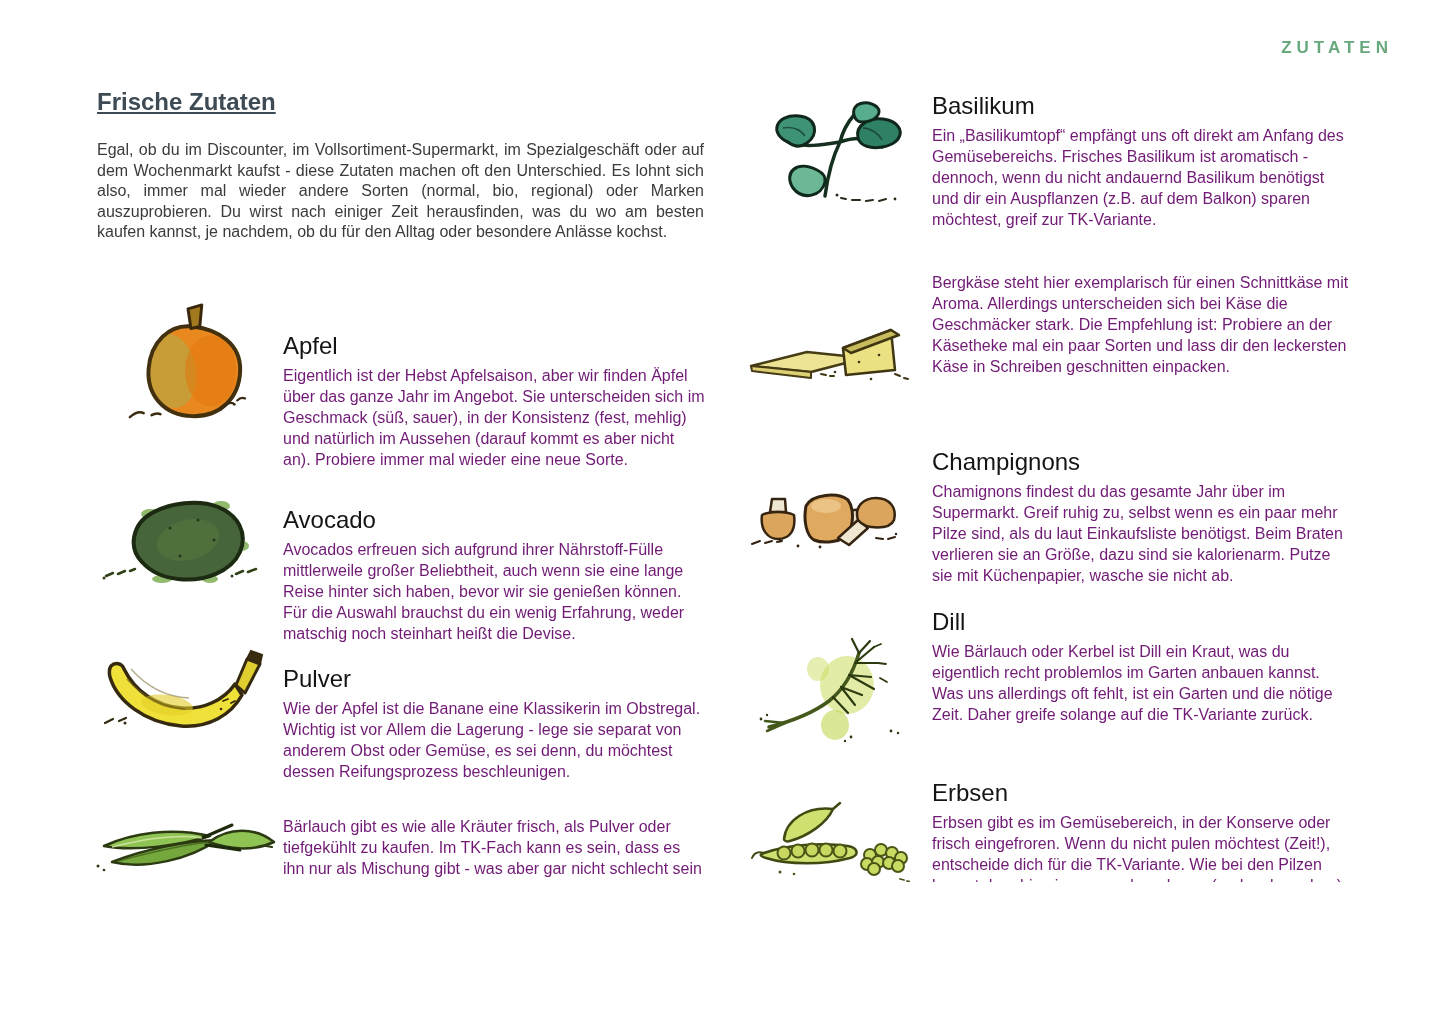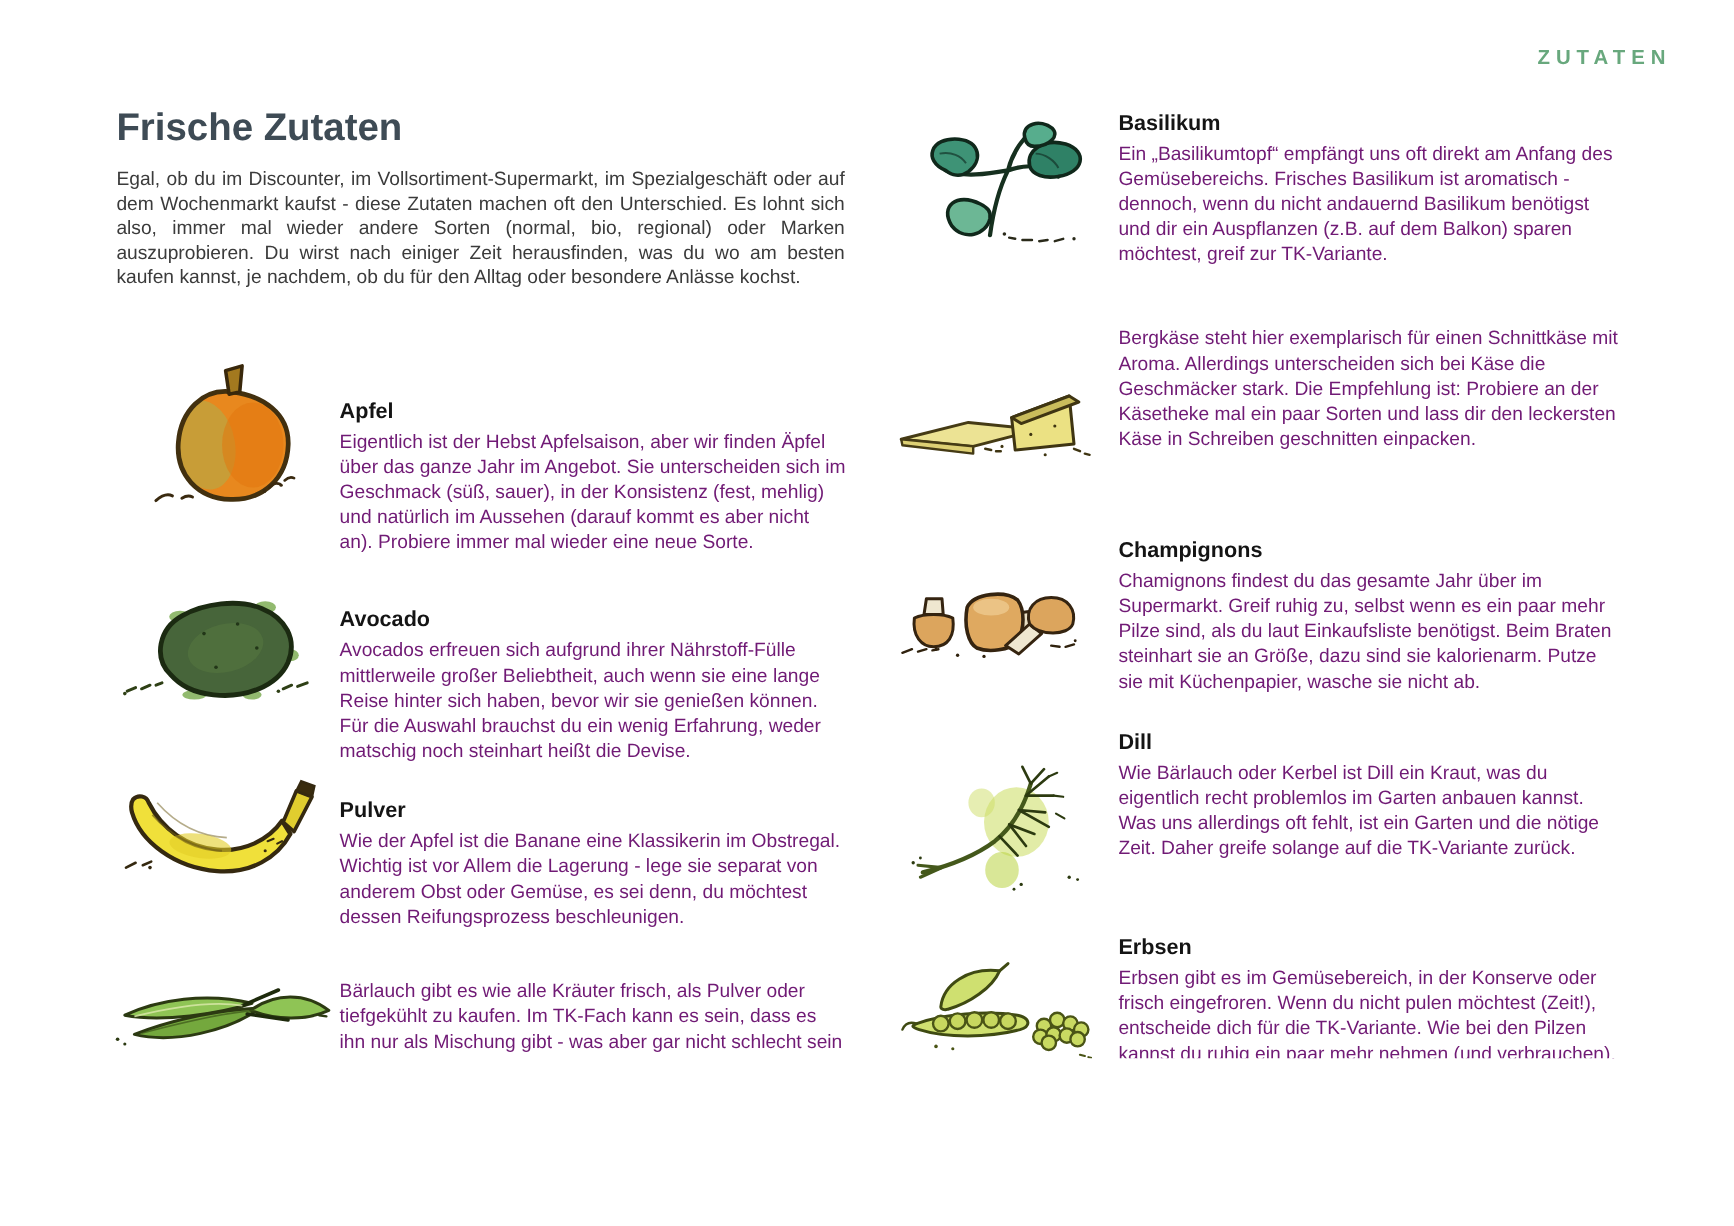--- a/index.html
+++ b/index.html
@@ -6,28 +6,28 @@
   .page {
     position:relative; width:1445px; height:882px; background:#ffffff;
     font-family:"Liberation Sans", sans-serif; overflow:hidden;
   }
   .kicker {
     position:absolute; top:38px; right:52px;
     font-size:17px; font-weight:700; letter-spacing:5px; color:#68a87d;
   }
   .title {
     position:absolute; left:97px; top:88px; margin:0;
-    font-size:32px; font-weight:700; color:#3e4b55;
+    font-size:24px; font-weight:700; color:#3e4b55;text-decoration:underline;
   }
   .intro {
     position:absolute; left:97px; top:140px; width:607px; margin:0;
     font-size:16px; line-height:20.6px; color:#3b3b3b; text-align:justify;
   }
   .entry { position:absolute; }
-  .entry h2 { margin:0 0 5px 0; font-size:18px; font-weight:700; color:#141414; }
+  .entry h2 { margin:0 0 5px 0; font-size:24px; font-weight:400; color:#141414; }
   .entry p  { margin:0; font-size:16px; line-height:21px; color:#701a75; }
   .col-left  { left:283px; width:422px;margin-top:44px; }
   .col-right { left:932px; width:420px; }
   .illu { position:absolute; }
   .illu svg { display:block; width:100%; height:100%; }
 </style>
 </head>
 <body>
 
 <div class="page">
@@ -61,21 +61,21 @@
     <h2>Basilikum</h2>
     <p>Ein „Basilikumtopf“ empfängt uns oft direkt am Anfang des Gemüsebereichs. Frisches Basilikum ist aromatisch - dennoch, wenn du nicht andauernd Basilikum benötigst und dir ein Auspflanzen (z.B. auf dem Balkon) sparen möchtest, greif zur TK-Variante.</p>
   </section>
 
   <section class="entry col-right" style="top:272px">
     <p>Bergkäse steht hier exemplarisch für einen Schnittkäse mit Aroma. Allerdings unterscheiden sich bei Käse die Geschmäcker stark. Die Empfehlung ist: Probiere an der Käsetheke mal ein paar Sorten und lass dir den leckersten Käse in Schreiben geschnitten einpacken.</p>
   </section>
 
   <section class="entry col-right" style="top:448px">
     <h2>Champignons</h2>
-    <p>Chamignons findest du das gesamte Jahr über im Supermarkt. Greif ruhig zu, selbst wenn es ein paar mehr Pilze sind, als du laut Einkaufsliste benötigst. Beim Braten steinhart sie an Größe, dazu sind sie kalorienarm. Putze sie mit Küchenpapier, wasche sie nicht ab.</p>
+    <p>Chamignons findest du das gesamte Jahr über im Supermarkt. Greif ruhig zu, selbst wenn es ein paar mehr Pilze sind, als du laut Einkaufsliste benötigst. Beim Braten verlieren sie an Größe, dazu sind sie kalorienarm. Putze sie mit Küchenpapier, wasche sie nicht ab.</p>
   </section>
 
   <section class="entry col-right" style="top:608px">
     <h2>Dill</h2>
     <p>Wie Bärlauch oder Kerbel ist Dill ein Kraut, was du eigentlich recht problemlos im Garten anbauen kannst. Was uns allerdings oft fehlt, ist ein Garten und die nötige Zeit. Daher greife solange auf die TK-Variante zurück.</p>
   </section>
 
   <section class="entry col-right" style="top:779px">
     <h2>Erbsen</h2>
     <p>Erbsen gibt es im Gemüsebereich, in der Konserve oder frisch eingefroren. Wenn du nicht pulen möchtest (Zeit!), entscheide dich für die TK-Variante. Wie bei den Pilzen kannst du ruhig ein paar mehr nehmen (und verbrauchen), als auf der Einkaufsliste stehen.</p>

